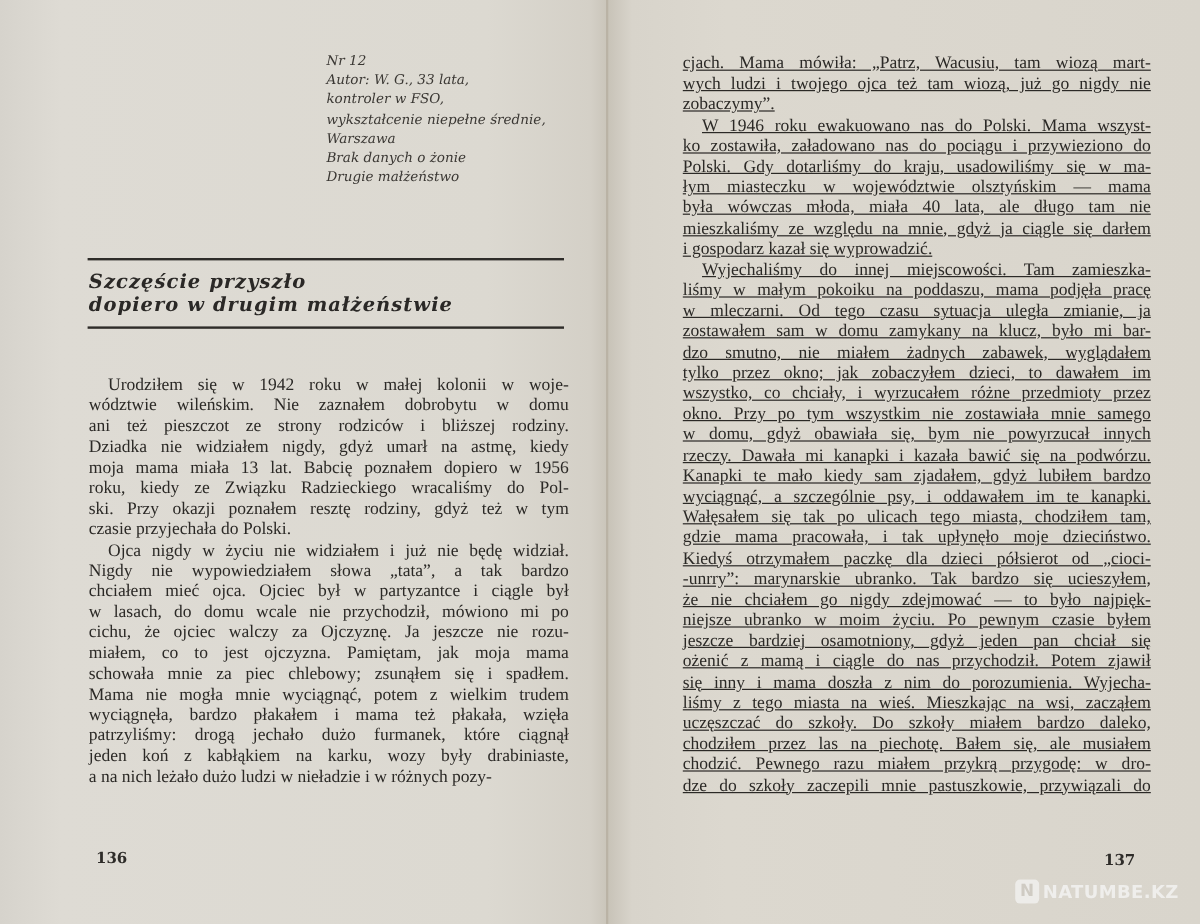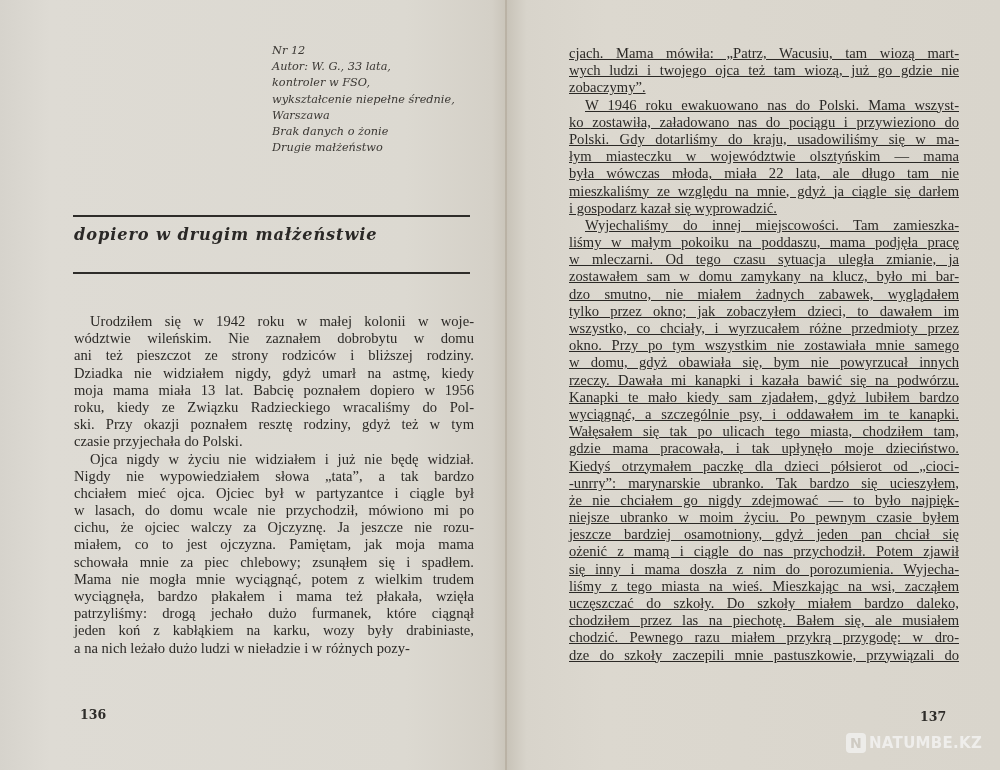--- a/index.html
+++ b/index.html
@@ -86,20 +86,21 @@
       <div>Autor: W. G., 33 lata,</div>
       <div>kontroler w FSO,</div>
       <div>wykształcenie niepełne średnie,</div>
       <div>Warszawa</div>
       <div>Brak danych o żonie</div>
       <div>Drugie małżeństwo</div>
     </div>
 
     <div class="rule" style="top:215px"></div>
     <div class="title">
+      <div>Szczęście przyszło</div>
       <div>dopiero w drugim małżeństwie</div>
     </div>
     <div class="rule" style="top:272px"></div>
 
     <div class="body-text left-body" id="left-body">
         <span class="line indent">Urodziłem się w 1942 roku w małej kolonii w woje-</span>
         <span class="line">wództwie wileńskim. Nie zaznałem dobrobytu w domu</span>
         <span class="line">ani też pieszczot ze strony rodziców i bliższej rodziny.</span>
         <span class="line">Dziadka nie widziałem nigdy, gdyż umarł na astmę, kiedy</span>
         <span class="line">moja mama miała 13 lat. Babcię poznałem dopiero w 1956</span>
@@ -119,27 +120,27 @@
         <span class="line">jeden koń z kabłąkiem na karku, wozy były drabiniaste,</span>
         <span class="line last">a na nich leżało dużo ludzi w nieładzie i w różnych pozy-</span>
       </div>
 
     <div class="page-num pn-left">136</div>
   </div>
 
   <div class="page page-right">
     <div class="body-text right-body" id="right-body" style="left:62px">
         <span class="line">cjach. Mama mówiła: „Patrz, Wacusiu, tam wiozą mart-</span>
-        <span class="line">wych ludzi i twojego ojca też tam wiozą, już go gdzie nie</span>
+        <span class="line">wych ludzi i twojego ojca też tam wiozą, już go nigdy nie</span>
         <span class="line last">zobaczymy”.</span>
         <span class="line indent">W 1946 roku ewakuowano nas do Polski. Mama wszyst-</span>
         <span class="line">ko zostawiła, załadowano nas do pociągu i przywieziono do</span>
         <span class="line">Polski. Gdy dotarliśmy do kraju, usadowiliśmy się w ma-</span>
         <span class="line">łym miasteczku w województwie olsztyńskim — mama</span>
-        <span class="line">była wówczas młoda, miała 22 lata, ale długo tam nie</span>
+        <span class="line">była wówczas młoda, miała 40 lata, ale długo tam nie</span>
         <span class="line">mieszkaliśmy ze względu na mnie, gdyż ja ciągle się darłem</span>
         <span class="line last">i gospodarz kazał się wyprowadzić.</span>
         <span class="line indent">Wyjechaliśmy do innej miejscowości. Tam zamieszka-</span>
         <span class="line">liśmy w małym pokoiku na poddaszu, mama podjęła pracę</span>
         <span class="line">w mleczarni. Od tego czasu sytuacja uległa zmianie, ja</span>
         <span class="line">zostawałem sam w domu zamykany na klucz, było mi bar-</span>
         <span class="line">dzo smutno, nie miałem żadnych zabawek, wyglądałem</span>
         <span class="line">tylko przez okno; jak zobaczyłem dzieci, to dawałem im</span>
         <span class="line">wszystko, co chciały, i wyrzucałem różne przedmioty przez</span>
         <span class="line">okno. Przy po tym wszystkim nie zostawiała mnie samego</span>

